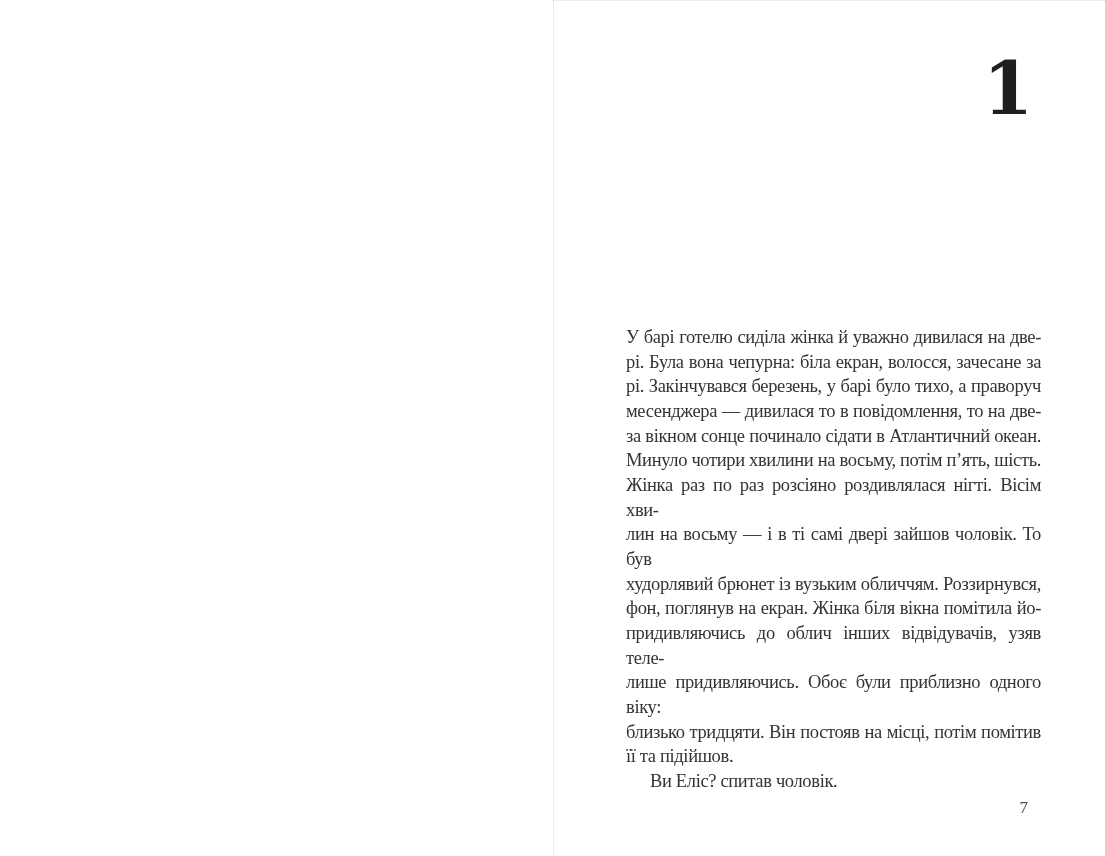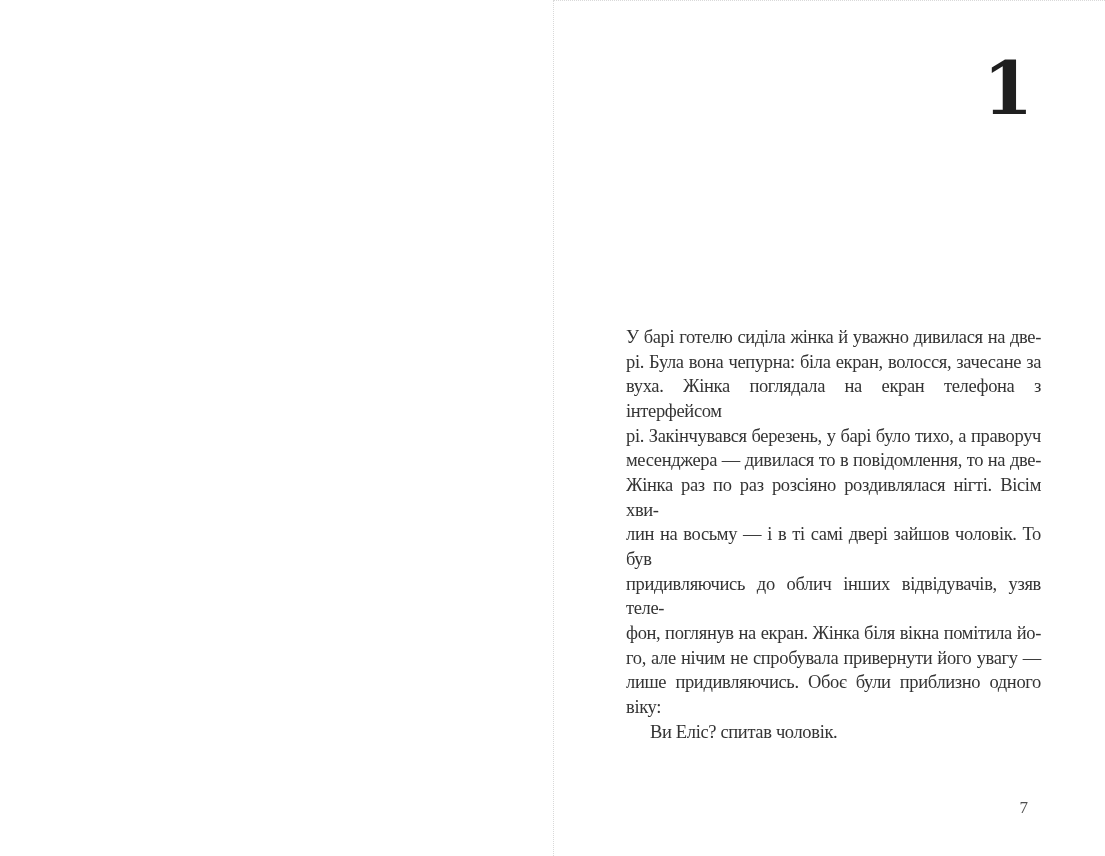--- a/index.html
+++ b/index.html
@@ -74,26 +74,29 @@
 </head>
 <body>
 
 <div class="spread">
   <div class="page-left"></div>
   <div class="page-right">
     <div class="chapter-number">1</div>
     <div class="text-block" id="text-block">
         <div class="line">У барі готелю сиділа жінка й уважно дивилася на две-</div>
         <div class="line">рі. Була вона чепурна: біла екран, волосся, зачесане за</div>
-        <div class="line">вуха. Жінка поглядала на екран телефона з інтерфейсом</div>
         <div class="line">рі. Закінчувався березень, у барі було тихо, а праворуч</div>
         <div class="line">месенджера — дивилася то в повідомлення, то на две-</div>
+        <div class="line">за вікном сонце починало сідати в Атлантичний океан.</div>
+        <div class="line">Минуло чотири хвилини на восьму, потім п’ять, шість.</div>
         <div class="line">Жінка раз по раз розсіяно роздивлялася нігті. Вісім хви-</div>
         <div class="line">лин на восьму — і в ті самі двері зайшов чоловік. То був</div>
+        <div class="line">худорлявий брюнет із вузьким обличчям. Роззирнувся,</div>
+        <div class="line">фон, поглянув на екран. Жінка біля вікна помітила йо-</div>
         <div class="line">придивляючись до облич інших відвідувачів, узяв теле-</div>
-        <div class="line">фон, поглянув на екран. Жінка біля вікна помітила йо-</div>
-        <div class="line">го, але нічим не спробувала привернути його увагу —</div>
         <div class="line">лише придивляючись. Обоє були приблизно одного віку:</div>
+        <div class="line">близько тридцяти. Він постояв на місці, потім помітив</div>
+        <div class="line para-end">її та підійшов.</div>
         <div class="line indent para-end">Ви Еліс? спитав чоловік.</div>
       </div>
     <div class="page-number">7</div>
   </div>
 </div>
 
 </body></html>

